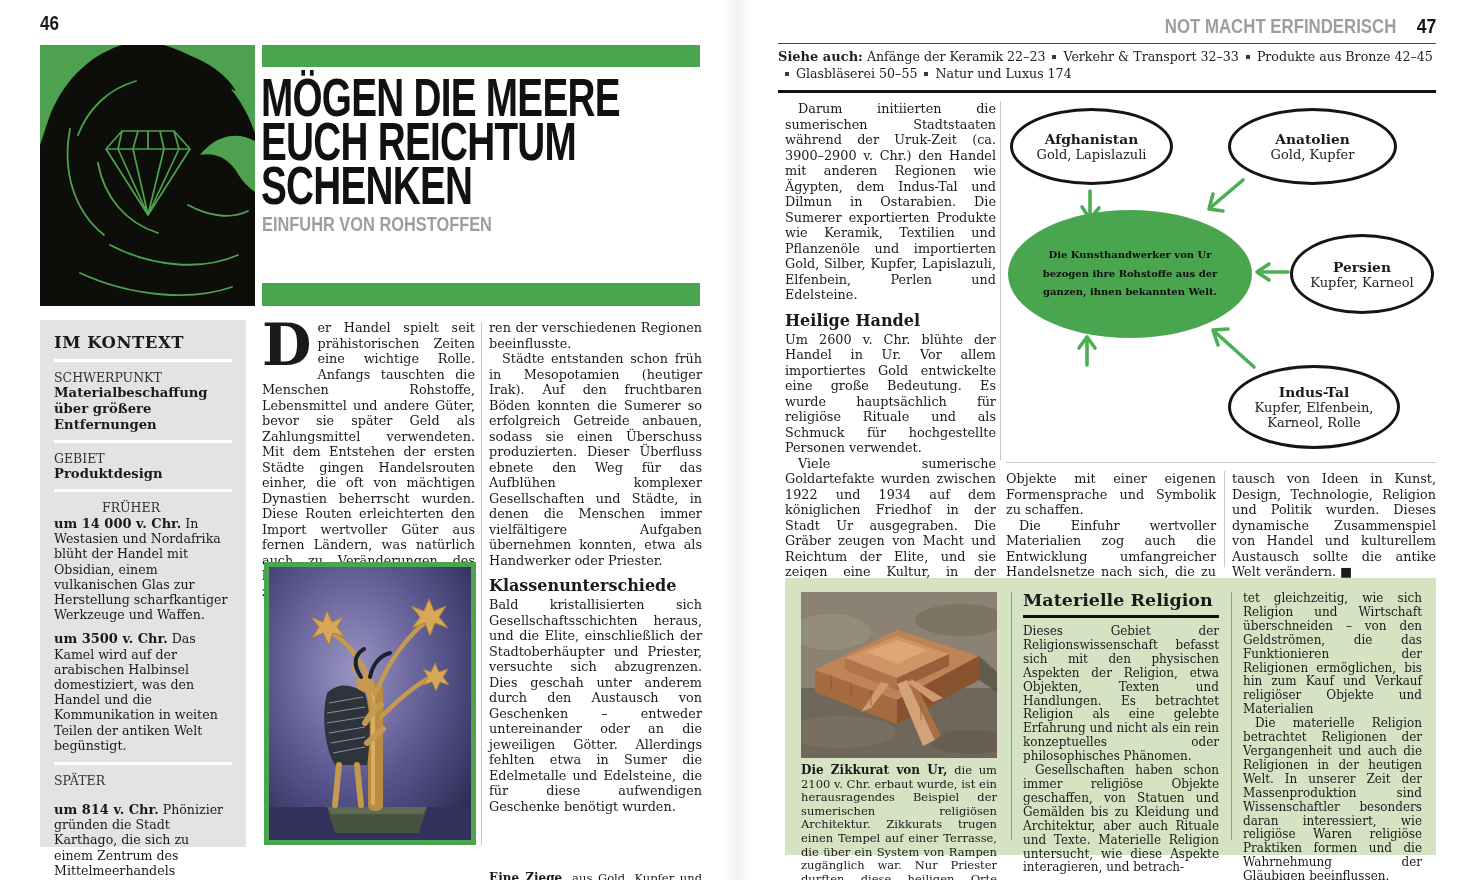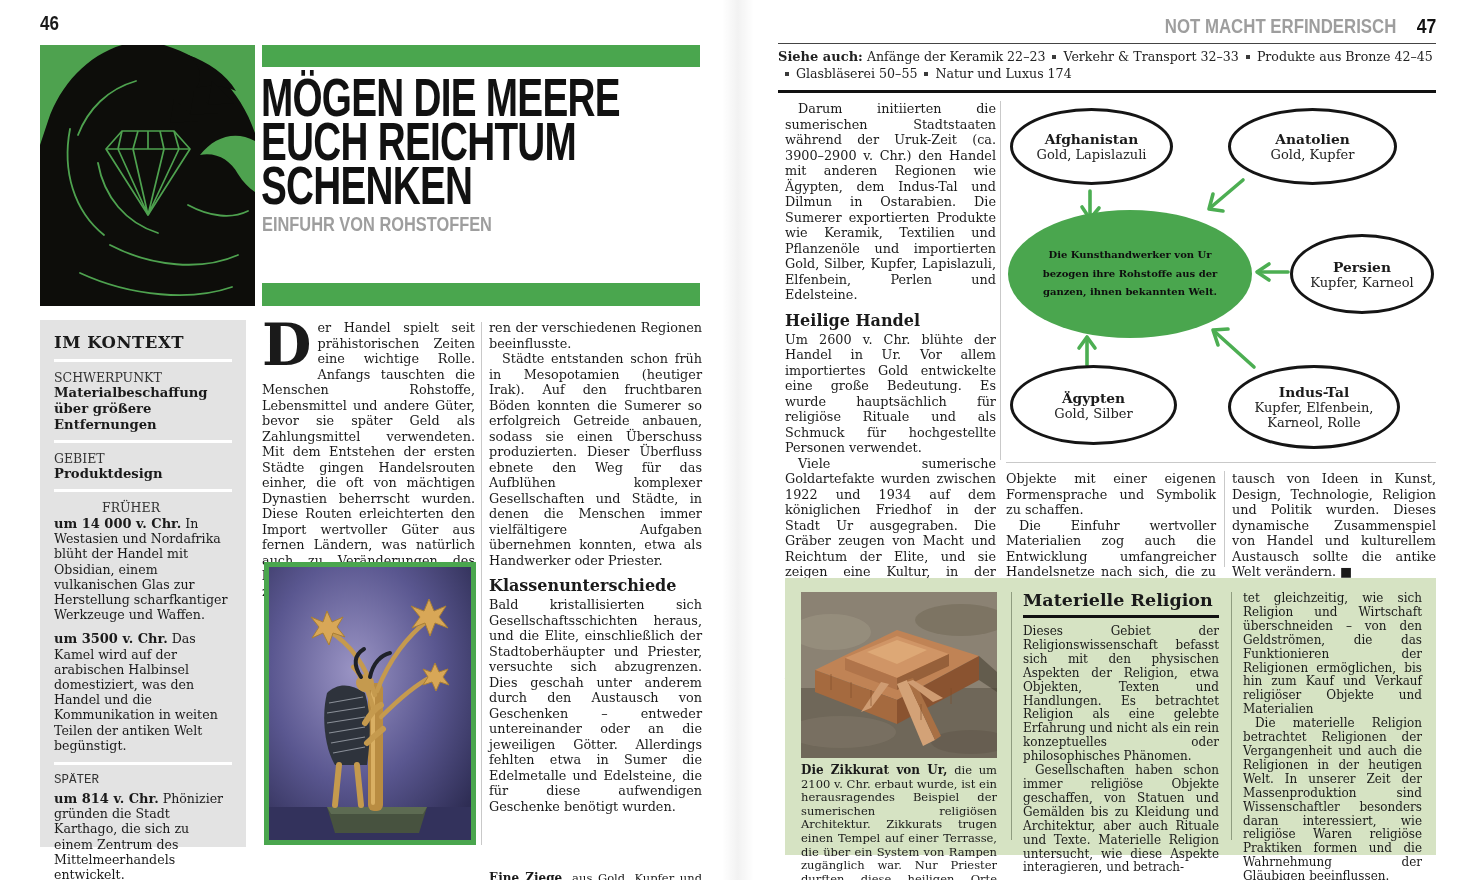--- a/index.html
+++ b/index.html
@@ -106,21 +106,21 @@
     <p class="ctx-label">SCHWERPUNKT</p>
     <p class="ctx-bold">Materialbeschaffung über größere Entfernungen</p>
     <div class="ctx-rule"></div>
     <p class="ctx-label">GEBIET</p>
     <p class="ctx-bold">Produktdesign</p>
     <div class="ctx-rule"></div>
     <p class="ctx-label" style="margin-bottom:1px;margin-left:48px;">FRÜHER</p>
     <p class="ctx-entry"><b>um 14 000 v. Chr.</b><span> In Westasien und Nordafrika blüht der Handel mit Obsidian, einem vulkanischen Glas zur Herstellung scharfkantiger Werkzeuge und Waffen.</span></p>
     <p class="ctx-entry"><b>um 3500 v. Chr.</b><span> Das Kamel wird auf der arabischen Halbinsel domestiziert, was den Handel und die Kommunikation in weiten Teilen der antiken Welt begünstigt.</span></p>
     <div class="ctx-rule"></div>
-    <p class="ctx-label" style="margin-bottom:4px;font-family:Liberation Mono, monospace;">SPÄTER</p>
+    <p class="ctx-label" style="margin-bottom:14px;">SPÄTER</p>
     <p class="ctx-entry"><b>um 814 v. Chr.</b><span> Phönizier gründen die Stadt Karthago, die sich zu einem Zentrum des Mittelmeerhandels entwickelt.</span></p>
 
   </div>
 
   <div class="abs bodycol" style="left:262px;top:320px;width:213px;">
     <p><span class="dropcap">D</span><span>er Handel spielt seit prähistorischen Zeiten eine wichtige Rolle. Anfangs tauschten die Menschen Rohstoffe, Lebensmittel und andere Güter, bevor sie später Geld als Zahlungsmittel verwendeten. Mit dem Entstehen der ersten Städte gingen Handelsrouten einher, die oft von mächtigen Dynastien beherrscht wurden. Diese Routen erleichterten den Import wertvoller Güter aus fernen Ländern, was natürlich auch zu Veränderungen des lokalen Designs führte und nicht zuletzt die Kultu-</span></p>
   </div>
 
   <div class="abs imgframe" style="left:264px;top:562px;width:212px;height:283px;">
     <svg width="202" height="273" viewBox="0 0 202 273">
@@ -221,24 +221,20 @@
       <div class="nname">Afghanistan</div>
       <div class="nmat">Gold, Lapislazuli</div>
     </div>
     <div class="node" style="left:222px;top:12px;width:169px;height:77px;">
       <div class="nname">Anatolien</div>
       <div class="nmat">Gold, Kupfer</div>
     </div>
     <div class="node" style="left:284px;top:138px;width:144px;height:80px;">
       <div class="nname">Persien</div>
       <div class="nmat">Kupfer, Karneol</div>
-    </div>
-    <div class="node" style="left:4px;top:269px;width:167px;height:80px;">
-      <div class="nname">Ägypten</div>
-      <div class="nmat">Gold, Silber</div>
     </div>
     <div class="node" style="left:222px;top:269px;width:172px;height:84px;padding:0 14px;">
       <div class="nname">Indus-Tal</div>
       <div class="nmat">Kupfer, Elfenbein, Karneol, Rolle</div>
     </div>
   </div>
 
   <div class="abs hrule" style="left:1006px;top:462px;width:430px;"></div>
   <div class="abs bodycol" style="left:1006px;top:471px;width:210px;">
     <p>Objekte mit einer eigenen Formensprache und Symbolik zu schaffen.</p>

